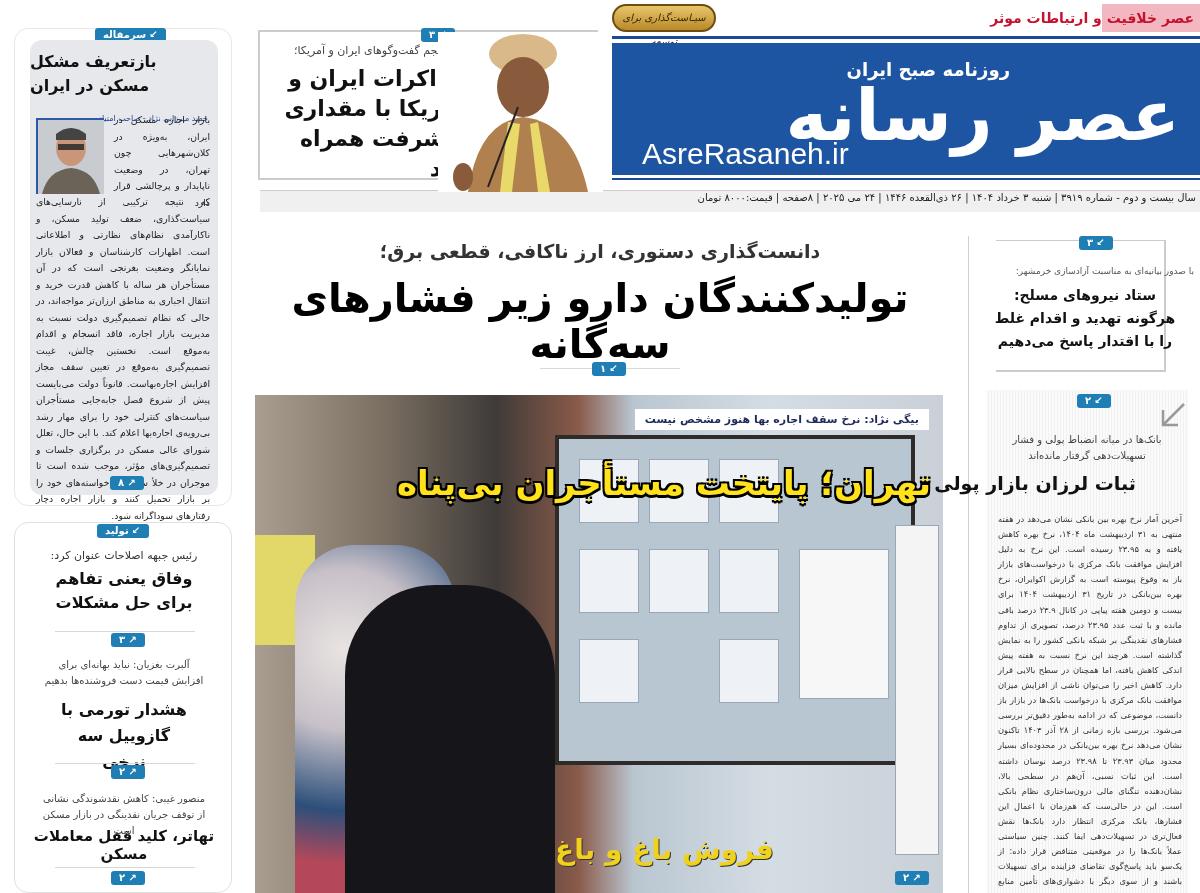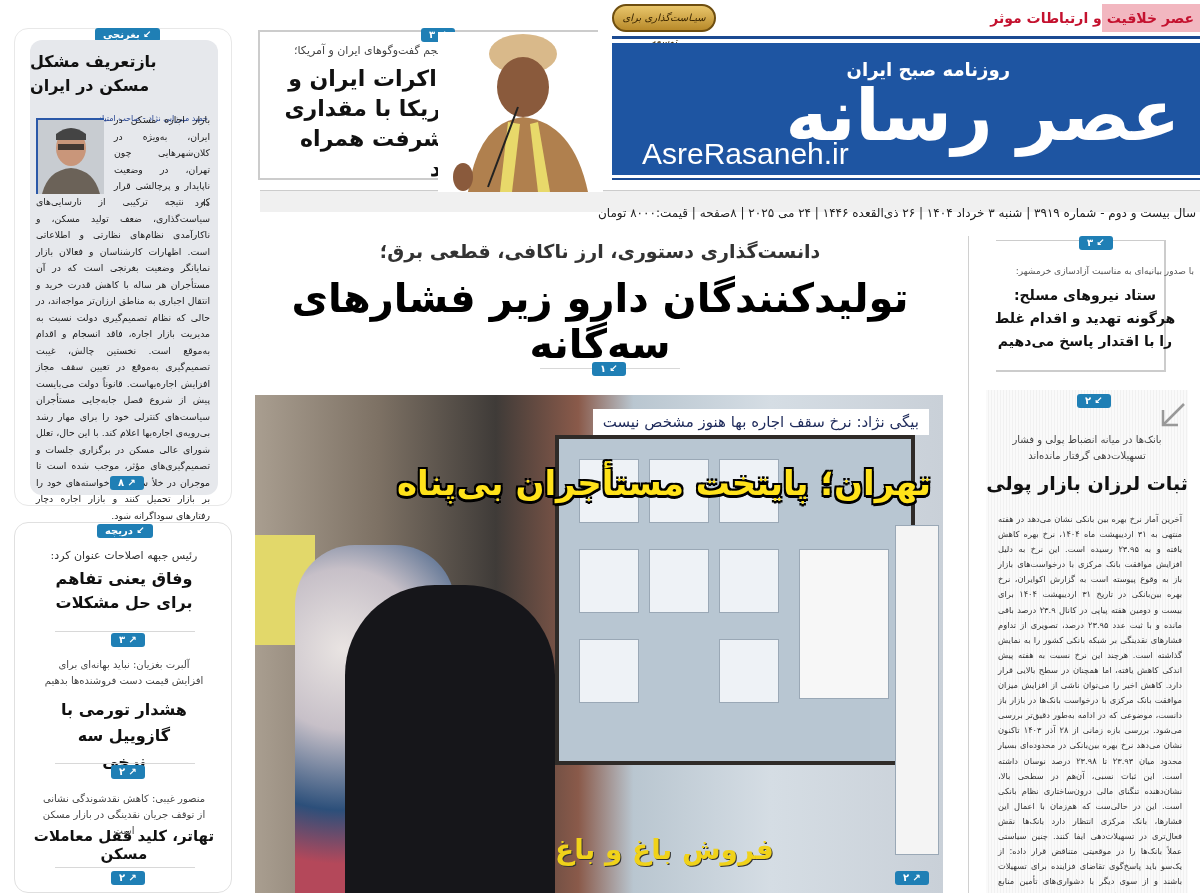--- a/index.html
+++ b/index.html
@@ -32,21 +32,21 @@
   .mast-top-line { position: absolute; left: 612px; top: 36px; width: 588px; height: 3px; background: #1b4a92; }
   .mast {
     position: absolute; left: 612px; top: 43px; width: 588px; height: 132px; background: #1e55a2;
   }
   .mast-sub { position: absolute; right: 190px; top: 6px; color: #fff; font-size: 18px; font-weight: bold; margin-top: 10px; }
   .mast-title { position: absolute; right: 20px; top: 18px; color: #fff; font-size: 71px; font-weight: bold; letter-spacing: 2px; line-height: 110px; }
   .mast-url { position: absolute; left: 30px; bottom: 4px; color: #fff; font-family: "Liberation Sans", sans-serif; font-size: 30px; direction: ltr; }
   .mast-bottom-line { position: absolute; left: 612px; top: 178px; width: 588px; height: 2px; background: #1b4a92; }
 
   .date-strip { position: absolute; left: 260px; top: 190px; width: 940px; height: 22px; background: #f0f0f0; border-top: 1px solid #ccc; }
-  .date-text { position: absolute; right: 4px; top: 15px; font-size: 12px; color: #222; white-space: nowrap; }
+  .date-text { position: absolute; right: 4px; top: 1px; font-size: 10px; color: #222; white-space: nowrap; }
 
   
   .teaser { position: absolute; left: 258px; top: 30px; width: 345px; height: 160px; }
   .teaser-frame { position: absolute; left: 0; top: 0; width: 340px; height: 150px; border-top: 2px solid #ccc; border-left: 2px solid #ccc; border-bottom: 2px solid #ccc; }
   .teaser-kicker { position: absolute; right: 140px; top: 14px; font-size: 11px; color: #444; white-space: nowrap; }
   .teaser-head { position: absolute; right: 140px; top: 34px; width: 200px; font-size: 22px; font-weight: bold; line-height: 30px; text-align: right; }
   .person {
     position: absolute; left: 180px; top: 2px; width: 165px; height: 160px;
   }
 
@@ -69,34 +69,34 @@
   .main-head { position: absolute; left: 250px; top: 275px; width: 700px; text-align: center; font-size: 40px; font-weight: bold; color: #000; letter-spacing: -1px; }
 
   
   .photo { position: absolute; left: 255px; top: 395px; width: 688px; height: 498px; overflow: hidden;
     background: linear-gradient(90deg, #a99e90 0%, #7d7164 18%, #3f3b38 35%, #8a5a4a 47%, #b9c6d0 55%, #d5dde4 75%, #c9d0d8 100%); }
   .ph-window { position: absolute; left: 300px; top: 40px; width: 360px; height: 330px; background: #b8c6d2; border: 4px solid #2f2b28; }
   .ph-note { position: absolute; width: 60px; height: 64px; background: #eef2f6; border: 1px solid #9aa8b6; }
   .ph-sign { position: absolute; left: 0; top: 140px; width: 60px; height: 110px; background: #e2d86a; }
   .ph-scarf { position: absolute; left: 40px; top: 150px; width: 160px; height: 348px; background: radial-gradient(circle at 30% 30%, #e9e4e2 0, #c7c0c8 30%, #2c4f7a 60%, #b4485a 80%); border-radius: 60px 60px 0 0; }
   .ph-chador { position: absolute; left: 90px; top: 190px; width: 210px; height: 320px; background: #16161a; border-radius: 90px 90px 10px 10px; }
-  .ph-sub { position: absolute; right: 14px; top: 14px; background: #fff; padding: 4px 10px; font-size: 15px; font-weight: normal; color: #1e2a5a; white-space: nowrap; }
+  .ph-sub { position: absolute; right: 14px; top: 14px; background: #fff; padding: 4px 10px; font-size: 11px; font-weight: bold; color: #1e2a5a; white-space: nowrap; }
   .ph-head { position: absolute; right: 12px; top: 68px; font-size: 34px; font-weight: bold; color: #ffe21a; white-space: nowrap;
     text-shadow: -2px -2px 0 #000, 2px -2px 0 #000, -2px 2px 0 #000, 2px 2px 0 #000, 0 3px 0 #000; }
 
   
   .rc-frame { position: absolute; left: 996px; top: 240px; width: 170px; height: 132px; border: 2px solid #ccc; border-left: none; border-top: none; }
   .rc-frame-top { position: absolute; left: 996px; top: 240px; width: 170px; height: 1px; background: #ccc; }
   .rc-divider { position: absolute; left: 968px; top: 236px; width: 1px; height: 657px; background: #d0d0d0; }
   .rc-kicker { position: absolute; right: 6px; top: 266px; font-size: 9px; color: #555; white-space: nowrap; }
   .rc-head { position: absolute; left: 990px; top: 284px; width: 190px; text-align: center; font-size: 14px; font-weight: bold; line-height: 23px; }
 
   .rc2 { position: absolute; left: 986px; top: 390px; width: 202px; height: 503px; background: repeating-linear-gradient(90deg, #fafafa 0 2px, #f1f1f1 2px 3px); }
   .rc2-kicker { position: absolute; left: 986px; top: 432px; width: 202px; text-align: center; font-size: 10px; color: #444; line-height: 16px; }
-  .rc2-head { position: absolute; left: 986px; top: 472px; width: 202px; text-align: center; font-size: 19px; font-weight: bold; }
+  .rc2-head { position: absolute; left: 934px; top: 472px; width: 202px; text-align: center; font-size: 19px; font-weight: bold; }
   .rc2-body { position: absolute; left: 998px; top: 512px; width: 184px; font-size: 8.3px; line-height: 15.1px; color: #333; text-align: justify; }
 </style>
 </head>
 <body>
 
 <div class="slogan-bg">
   <span class="slogan">عصر خلاقیت و ارتباطات موثر</span>
 </div>
 <div class="stamp">سیـاست‌گذاری برای توسعه</div>
 
@@ -125,41 +125,41 @@
       <path d="M30 160 Q40 90 85 85 Q135 90 150 160 Z" fill="#b0804e"></path>
       <path d="M70 90 L62 160 L74 160 L82 92 Z" fill="#e8d96a"></path>
       <path d="M100 90 L112 160 L100 160 L92 92 Z" fill="#e8d96a"></path>
       <line x1="50" y1="155" x2="80" y2="75" stroke="#222" stroke-width="2"></line>
       <ellipse cx="25" cy="145" rx="10" ry="14" fill="#8a5a3c"></ellipse>
     </svg>
   </div>
 </div>
 
 <div class="ed-card">
-  <div class="tag" style="left:80px; top:-1px;"><span>بغرنجی</span> ↙</div>
+  <div class="tag" style="left:80px; top:-1px;"><span>سرمقاله</span> ↙</div>
 </div>
 <div class="ed-inner" style="left:30px; top:40px;">
   <div class="ed-title">بازتعریف مشکل مسکن در ایران</div>
   <div class="ed-author">حمید میرزایی نژاد - صاحب امتیاز</div>
   <div class="ed-photo">
     <svg width="66" height="74" viewBox="0 0 66 74">
       <rect width="66" height="74" fill="#c8ccd1"></rect>
       <ellipse cx="33" cy="28" rx="15" ry="18" fill="#c9967a"></ellipse>
       <rect x="20" y="24" width="26" height="6" fill="#222" opacity="0.8"></rect>
       <path d="M18 14 Q33 2 48 14 L48 20 L18 20 Z" fill="#444"></path>
       <path d="M4 74 Q10 50 33 48 Q56 50 62 74 Z" fill="#6b6258"></path>
     </svg>
   </div>
   <div class="ed-body b1">بازار اجاره مسکن در ایران، به‌ویژه در کلان‌شهرهایی چون تهران، در وضعیت ناپایدار و پرچالشی قرار دارد</div>
   <div class="ed-body b2">که نتیجه ترکیبی از نارسایی‌های سیاست‌گذاری، ضعف تولید مسکن، و ناکارآمدی نظام‌های نظارتی و اطلاعاتی است. اظهارات کارشناسان و فعالان بازار نمایانگر وضعیت بغرنجی است که در آن مستأجران هر ساله با کاهش قدرت خرید و انتقال اجباری به مناطق ارزان‌تر مواجه‌اند، در حالی که نظام تصمیم‌گیری دولت نسبت به مدیریت بازار اجاره، فاقد انسجام و اقدام به‌موقع است. نخستین چالش، غیبت تصمیم‌گیری به‌موقع در تعیین سقف مجاز افزایش اجاره‌بهاست. قانوناً دولت می‌بایست پیش از شروع فصل جابه‌جایی مستأجران سیاست‌های کنترلی خود را برای مهار رشد بی‌رویه‌ی اجاره‌بها اعلام کند. با این حال، تعلل شورای عالی مسکن در برگزاری جلسات و تصمیم‌گیری‌های مؤثر، موجب شده است تا موجران در خلأ سیاستی، خواسته‌های خود را بر بازار تحمیل کنند و بازار اجاره دچار رفتارهای سوداگرانه شود.</div>
   <div class="tag" style="left:80px; top:436px;"><span>۸</span> ↗</div>
 </div>
 
 <div class="sec-card">
-  <div class="tag" style="left:82px; top:1px;"><span>دریچه</span> ↙</div>
+  <div class="tag" style="left:82px; top:1px;"><span>تولید</span> ↙</div>
 
   <div class="c-text" style="top:26px; font-size:11px; color:#333;">رئیس جبهه اصلاحات عنوان کرد:</div>
   <div class="c-text" style="top:44px; font-size:16px; font-weight:bold; line-height:24px; padding:0 20px;">وفاق یعنی تفاهم برای حل مشکلات</div>
   <div class="rule" style="left:40px; top:108px; width:140px;"></div>
   <div class="tag" style="left:96px; top:110px;"><span>۳</span> ↗</div>
 
   <div class="c-text" style="top:134px; font-size:10px; color:#444; line-height:16px; padding:0 28px;">آلبرت بغزیان: نباید بهانه‌ای برای افزایش قیمت دست فروشنده‌ها بدهیم</div>
   <div class="c-text" style="top:174px; font-size:16px; font-weight:bold; line-height:26px; padding:0 40px;">هشدار تورمی با گازوییل سه نرخی</div>
   <div class="rule" style="left:40px; top:240px; width:140px;"></div>
   <div class="tag" style="left:96px; top:242px;"><span>۲</span> ↗</div>

